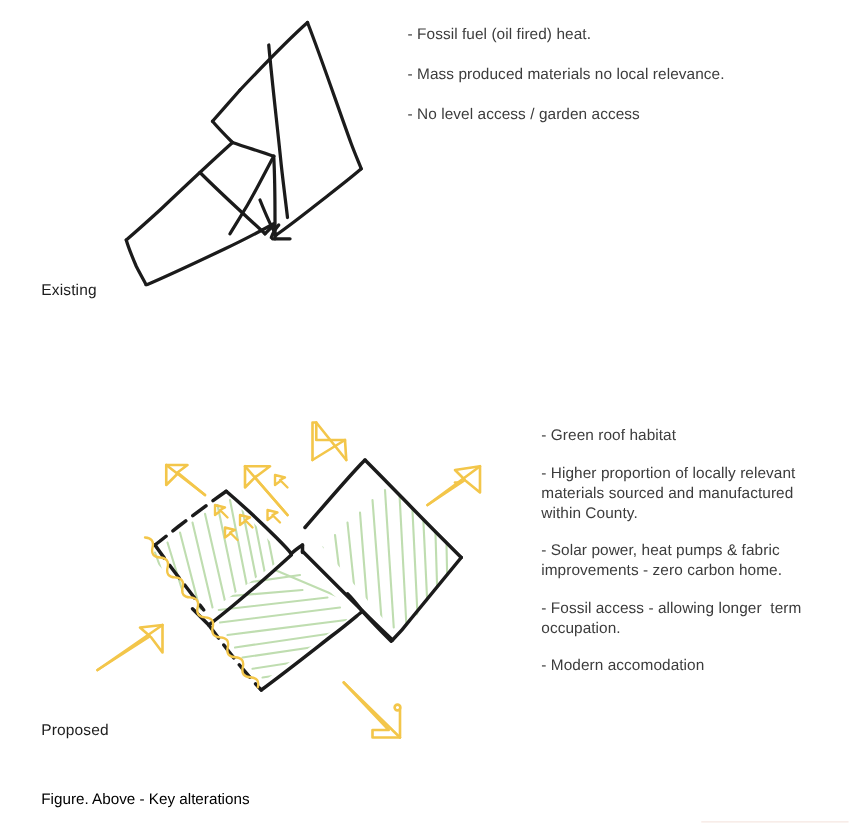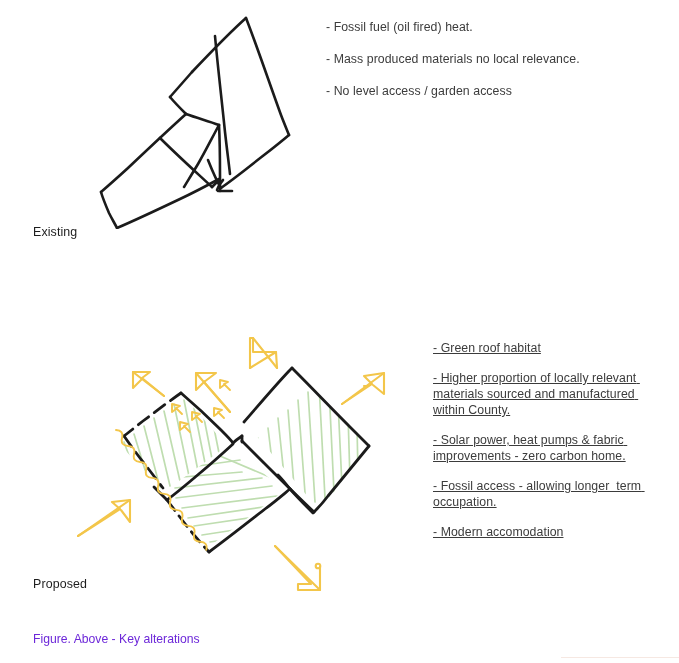--- a/index.html
+++ b/index.html
@@ -47,21 +47,20 @@
   }
   #existing-notes {
     left: 326px;
     top: 19px;
     width: 330px;
   }
   #proposed-notes {
     left: 433px;
     top: 340px;
     width: 218px;
-    text-decoration: underline;
   }
   .note-item {
     font-size: 12.3px;
     line-height: 16px;
     color: #3c3c3c;
     letter-spacing: 0.005em;
     white-space: pre-wrap;
   }
   #existing-notes .note-item {
     margin-bottom: 16px;
@@ -84,21 +83,21 @@
   }
   #label-proposed {
     left: 33px;
     top: 577px;
   }
   #figure-caption {
     position: absolute;
     left: 33px;
     top: 632px;
     font-size: 12.2px;
-    color: #6d28d9;
+    color: #000000;
   }
 
   
   #bottom-rule {
     position: absolute;
     left: 561px;
     top: 657px;
     width: 118px;
     height: 1px;
     background: #f6e8e2;

